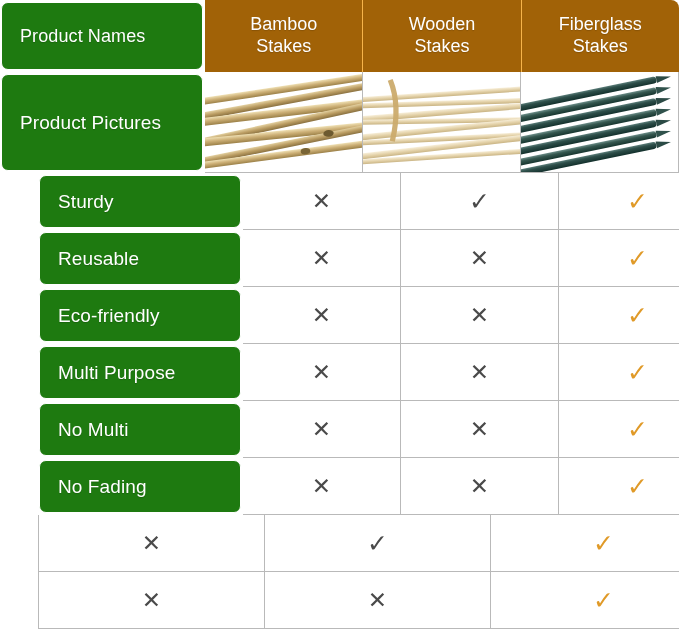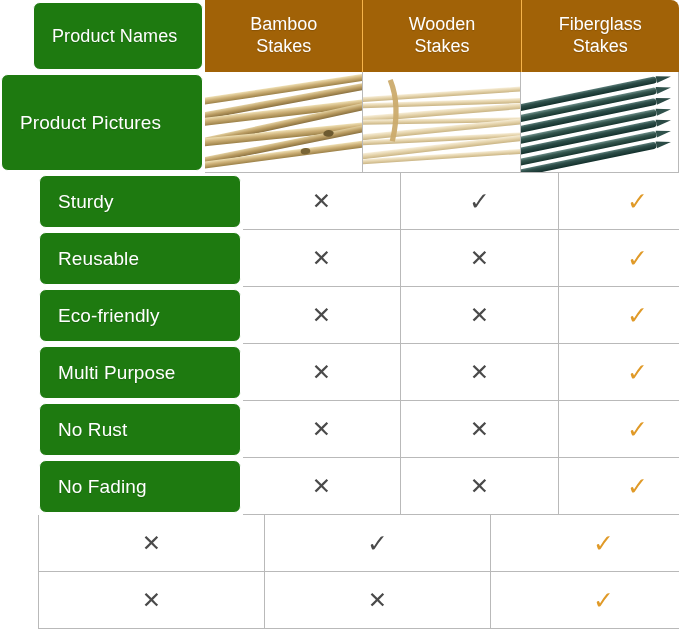--- a/index.html
+++ b/index.html
@@ -33,21 +33,20 @@
     color:#ffffff;
     font-size:19px;
     letter-spacing:.1px;
     background:#1E7A10;
     border-radius:7px;
     border:1px solid #ffffff;
     text-shadow:0 1px 1px rgba(0,0,0,.18);
   }
   .label-cell.head{
     font-size:18px;
-    margin-left:32px;
   }
 
   
   .row + .row .label-cell{margin-top:0;}
   .label-wrap{
     width:205px;flex:0 0 205px;
     box-sizing:border-box;
     padding:2px 2px 2px 1px;
     display:flex;
   }
@@ -299,21 +298,21 @@
         </div>
         <div class="val">
           <span class="mark x">✕</span>
         </div>
         <div class="val">
           <span class="mark check-orange">✓</span>
         </div>
       </div>
       <div class="row data-row">
         <div class="label-wrap">
-          <div class="label-cell">No Rust</div>
+          <div class="label-cell">No Multi</div>
         </div>
         <div class="val">
           <span class="mark x">✕</span>
         </div>
         <div class="val">
           <span class="mark x">✕</span>
         </div>
         <div class="val">
           <span class="mark check-orange">✓</span>
         </div>

